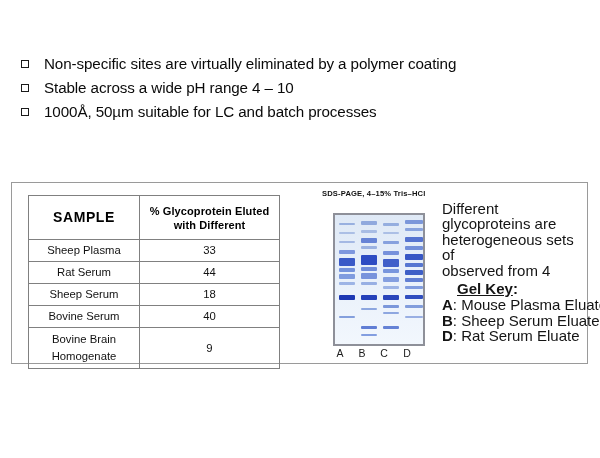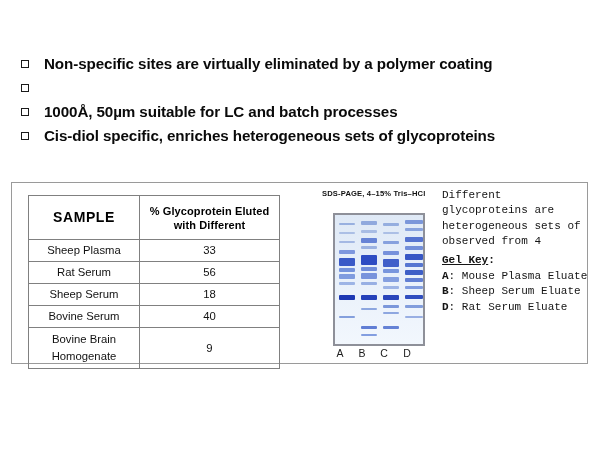--- a/index.html
+++ b/index.html
@@ -16,21 +16,20 @@
     overflow: hidden;
     position: relative;
   }
 
   
   .bullet-list {
     position: absolute;
     left: 18px;
     top: 52px;
     width: 560px;
-    font-weight: bold;
   }
   .bullet-row {
     display: flex;
     align-items: flex-start;
     height: 24px;
   }
   .bullet-glyph {
     width: 26px;
     flex: 0 0 26px;
     display: flex;
@@ -164,62 +163,56 @@
     font-size: 10.5px;
     color: #1b1b1b;
     text-align: center;
     width: 14px;
   }
 
   
   .gel-desc {
     position: absolute;
     left: 430px;
-    top: 5px;
+    top: 18px;
     width: 140px;
-    font-size: 11px;
+    font-size: 15px;
     line-height: 15.4px;
     color: #141414;
-    font-family: Liberation Mono, monospace;
   }
   .gel-desc .para { margin: 0 0 3px 0; }
   .gel-key-head {
     font-weight: bold;
     margin: 0 0 1px 0;
   }
-  .gel-key-head u { text-decoration: underline; }
+  .gel-key-head u { text-decoration: underline; margin-left: 15px; }
   .key-row { white-space: nowrap; }
   .key-row b { font-weight: bold; }
 </style>
 </head>
 <body>
 
 <div class="bullet-list">
   <div class="bullet-row">
     <span class="bullet-glyph">
         <i></i>
       </span>
     <span class="bullet-text">Non-specific sites are virtually eliminated by a polymer coating</span>
   </div>
   <div class="bullet-row">
     <span class="bullet-glyph">
         <i></i>
       </span>
+    <span class="bullet-text">Stable across a wide pH range 4 – 10</span>
   </div>
   <div class="bullet-row">
     <span class="bullet-glyph">
         <i></i>
       </span>
     <span class="bullet-text">1000Å, 50µm suitable for LC and batch processes</span>
-  </div>
-  <div class="bullet-row">
-    <span class="bullet-glyph">
-        <i></i>
-      </span>
-    <span class="bullet-text">Cis-diol specific, enriches heterogeneous sets of glycoproteins</span>
   </div>
 </div>
 
 <div class="content-frame">
 
   <table class="data-table">
     <thead>
       <tr>
         <th class="col-sample">
           <span class="hdr-sample">SAMPLE</span>
@@ -237,21 +230,21 @@
           </td>
         <td>
             <span class="cell-wrap">33</span>
           </td>
       </tr>
       <tr>
         <td>
             <span class="cell-wrap">Rat Serum</span>
           </td>
         <td>
-            <span class="cell-wrap">56</span>
+            <span class="cell-wrap">44</span>
           </td>
       </tr>
       <tr>
         <td>
             <span class="cell-wrap">Sheep Serum</span>
           </td>
         <td>
             <span class="cell-wrap">18</span>
           </td>
       </tr>

